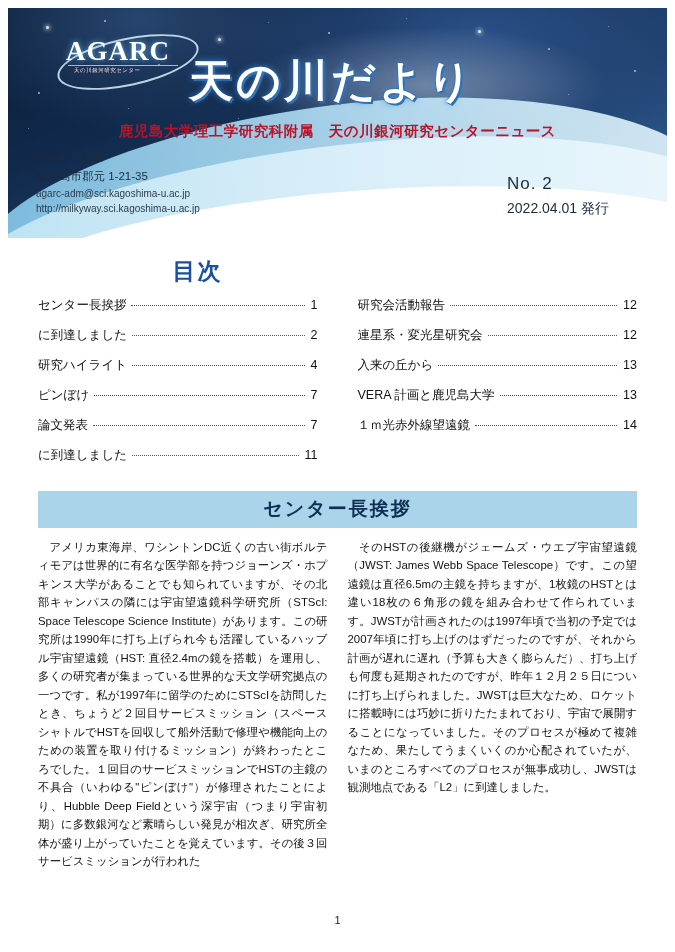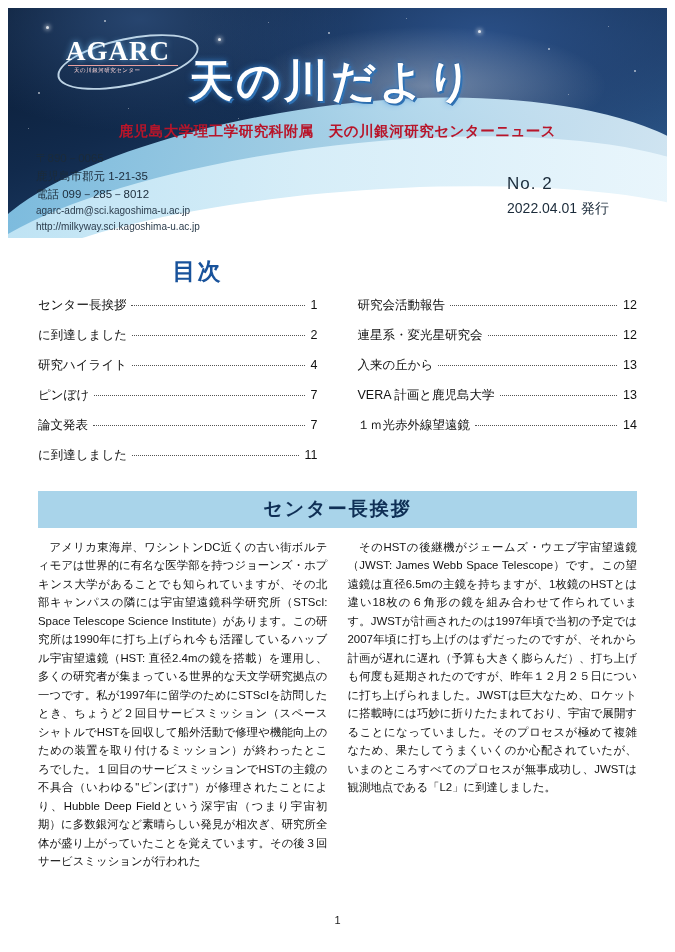--- a/index.html
+++ b/index.html
@@ -324,21 +324,20 @@
         <div class="logo-bar"></div>
         <div class="logo-sub">天の川銀河研究センター</div>
       </div>
 
       <div class="main-title">天の川だより</div>
       <div class="sub-title">鹿児島大学理工学研究科附属　天の川銀河研究センターニュース</div>
 
       <div class="contact">
         <div>〒890－0065</div>
         <div>鹿児島市郡元 1-21-35</div>
-        <div>電話 099－285－8012</div>
         <div class="small">agarc-adm@sci.kagoshima-u.ac.jp</div>
         <div class="small">http://milkyway.sci.kagoshima-u.ac.jp</div>
       </div>
 
       <div class="issue">
         <div class="no">No. 2</div>
         <div class="date">2022.04.01 発行</div>
       </div>
     </div>
 

